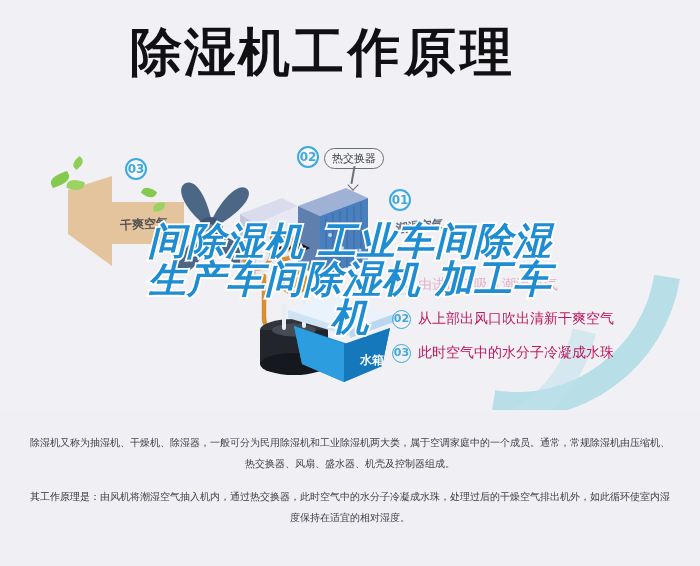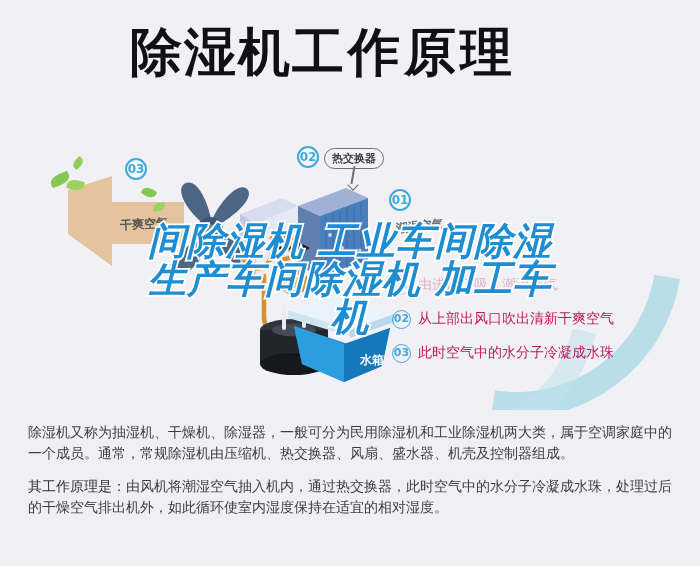--- a/index.html
+++ b/index.html
@@ -132,21 +132,20 @@
   #callout {
     position: absolute;
     left: 324px; top: 148px;
     padding: 2px 7px;
     border: 1.6px solid #6b6f78;
     border-radius: 11px;
     font-size: 11px;
     color: #3b3f48;
     background: #f3f3f6;
     white-space: nowrap;
-    font-weight: bold;
   }
   #callout-tail {
     position: absolute;
     left: 352px; top: 166px;
     width: 1.6px; height: 18px;
     background: #6b6f78;
     transform: rotate(10deg);
   }
   #callout-tail2 {
     position: absolute;
@@ -216,25 +215,25 @@
 
   
   #desc {
     position: absolute;
     left: 0; top: 410px;
     width: 700px; height: 156px;
     background: #f0f0f4;
     padding: 12px 28px 0 28px;
   }
   .para {
-    font-size: 14px;
+    font-size: 10px;
     color: #3c3c44;
     line-height: 21px;
-    margin: 0 0 12px 0;
-    text-align: left;
+    margin: 10px 0 12px 0;
+    text-align: center;
   }
   .para b { font-weight: normal; color: #2e2e36; }
 </style>
 </head>
 <body>
 
 <div id="page">
 
   <div id="infographic">
 

